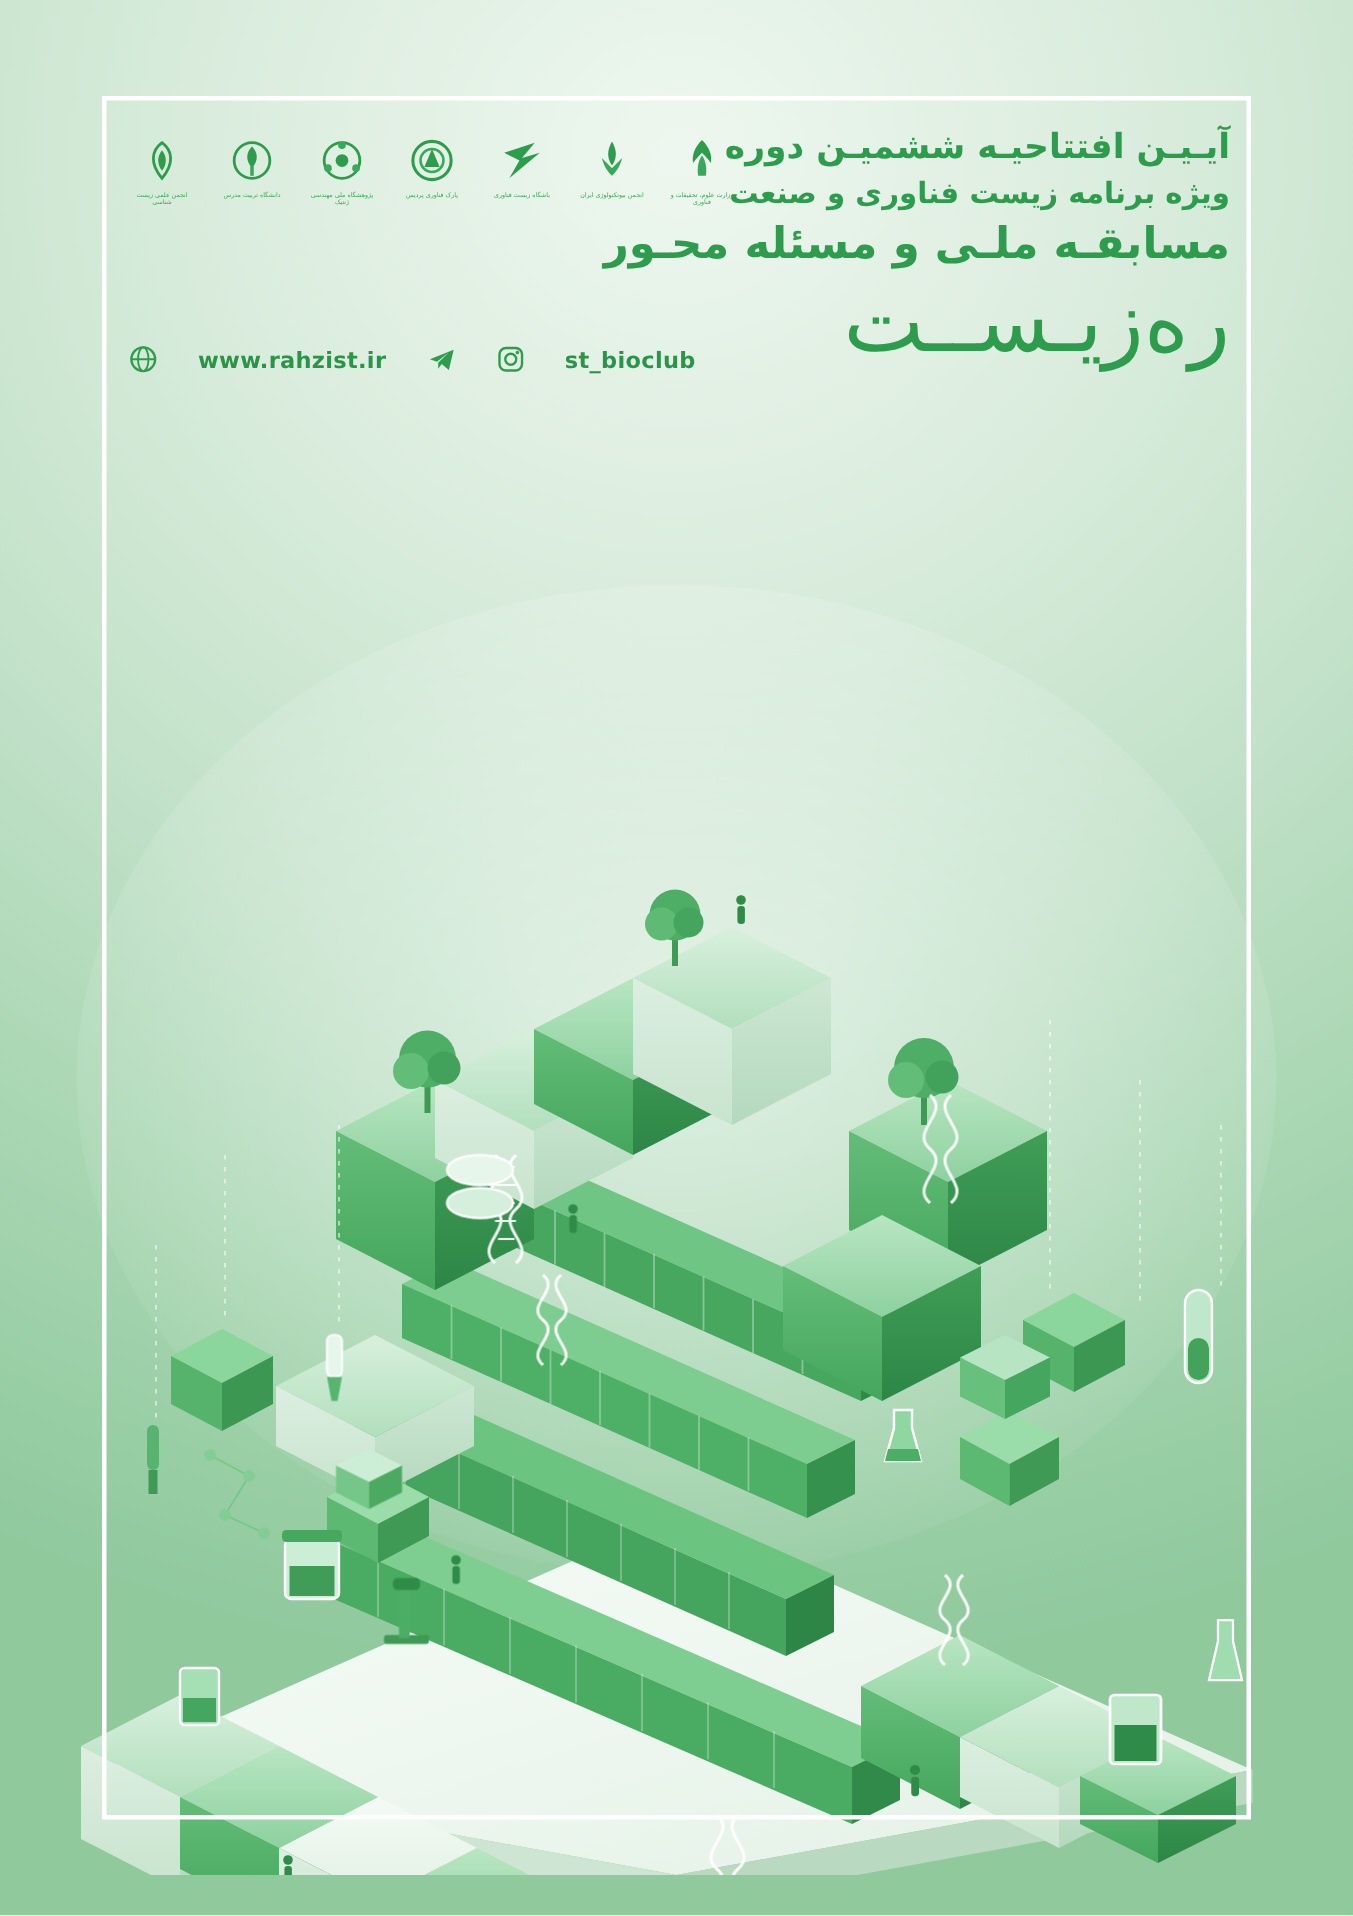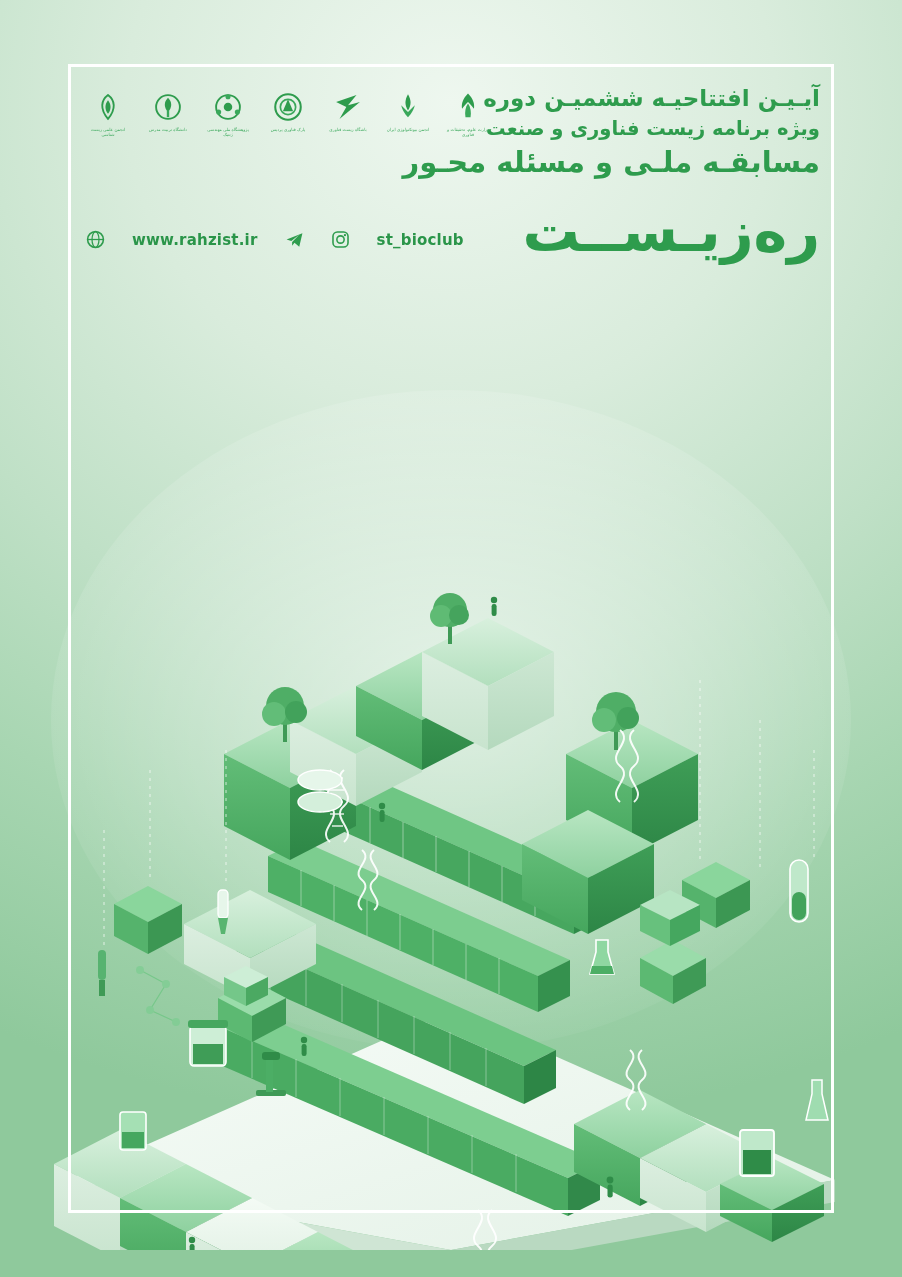--- a/index.html
+++ b/index.html
@@ -57,23 +57,23 @@
     letter-spacing: 0px;
     line-height: 1.42;
     color: #2e9c4d;
     white-space: nowrap;
   }
   .tl1 { font-size: 19.5px; }
   .tl2 { font-size: 23px; }
   .tl3 { font-size: 29px; }
 
   .brand {
-    margin-top: 18px;
+    margin-top: 2px;
     font-size: 57px;
-    font-weight: bold;
+    font-weight: normal;
     color: #2e9c4d;
     line-height: 1.05;
     letter-spacing: 1px;
     white-space: nowrap;
   }
 
   
   .logos {
     position: absolute;
     left: 18px;

